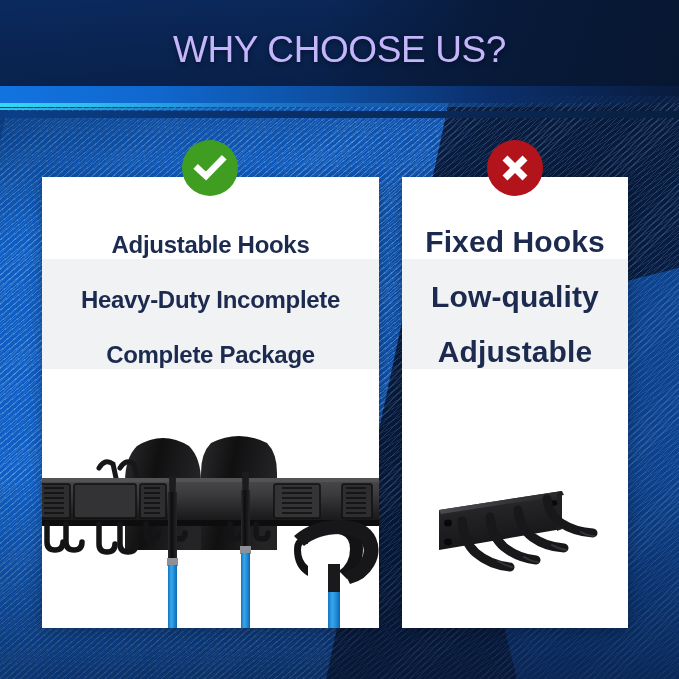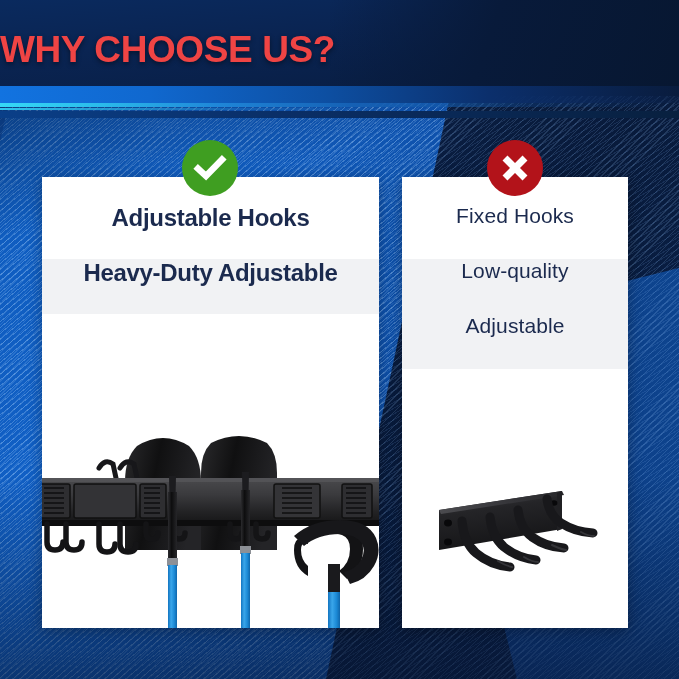--- a/index.html
+++ b/index.html
@@ -99,46 +99,47 @@
     background:linear-gradient(90deg,#2fc6ef 0%, rgba(30,120,200,.45) 60%, rgba(30,120,200,0) 100%);
   }
   .streak-dim{
     position:absolute; top:111px; left:0; width:100%; height:7px;
     background:linear-gradient(90deg,#0a3f88 0%, #0a2f68 40%, #08203f 100%);
   }
 
   
   #title{
     position:absolute; top:29px; left:0; width:100%;
-    font-size:37px; font-weight:bold; color:#ef4444;
+    text-align:center;
+    font-size:37px; font-weight:normal; color:#c4b5fd;
     letter-spacing:-.4px;
     text-shadow:0 2px 5px rgba(0,0,0,.45);
     z-index:6;
   }
 
   
   .card{
     position:absolute;
     background:#ffffff;
     overflow:hidden;
     z-index:4;
     box-shadow:0 3px 14px rgba(0,0,0,.30);
   }
   #card-pro{ left:42px;  top:177px; width:337px; height:451px; }
   #card-con{ left:402px; top:177px; width:226px; height:451px; }
 
   .rows{ width:100%; }
   .row{
-    display:flex; align-items:flex-start; justify-content:center;
+    display:flex; align-items:flex-end; justify-content:center;
     text-align:center;
     color:#1b2a4e;
   }
   .row.alt{ background:#f1f2f4; }
   #card-pro .row{ height:55px; font-size:24px; font-weight:bold; letter-spacing:-.3px; }
-  #card-con .row{ height:55px; font-size:21px; font-weight:normal; letter-spacing:.1px; }
+  #card-con .row{ height:55px; font-size:30px; font-weight:bold; letter-spacing:.1px; }
   #card-pro .rows{ padding-top:27px; }
   #card-con .rows{ padding-top:27px; }
 
   
   .badge{
     position:absolute; width:56px; height:56px; border-radius:50%;
     z-index:7; display:flex; align-items:center; justify-content:center;
   }
   #badge-check{ left:182px; top:140px; background:#3f9e21; }
   #badge-cross{ left:487px; top:140px; background:#b3131a; }
@@ -176,21 +177,24 @@
 
 <div id="title">WHY CHOOSE US?</div>
 
 <div class="card" id="card-pro">
 
   <div class="rows">
     <div class="row">
         <span>Adjustable Hooks</span>
       </div>
     <div class="row alt">
-        <span>Heavy-Duty Adjustable</span>
+        <span>Heavy-Duty Incomplete</span>
+      </div>
+    <div class="row alt">
+        <span>Complete Package</span>
       </div>
   </div>
 
   <div class="prod-pro">
     <svg width="337" height="196" viewBox="0 0 337 196">
       <defs>
         <linearGradient id="railG" x1="0" y1="0" x2="0" y2="1">
           <stop offset="0" stop-color="#4a4a4d"></stop>
           <stop offset="0.35" stop-color="#3a3a3d"></stop>
           <stop offset="0.7" stop-color="#232325"></stop>

